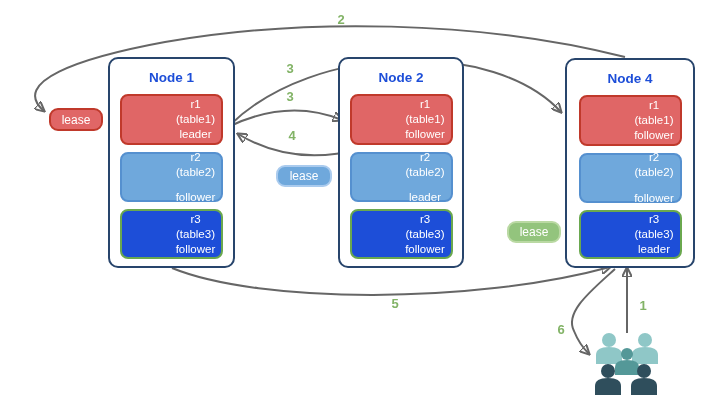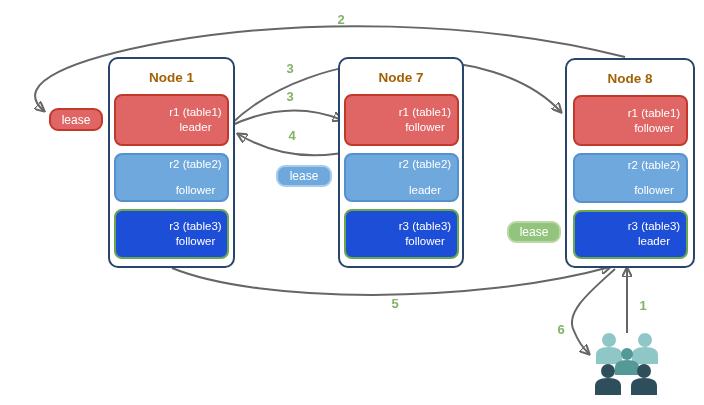--- a/index.html
+++ b/index.html
@@ -29,25 +29,25 @@
     border-radius: 10px;
     box-sizing: border-box;
     display: flex;
     flex-direction: column;
     align-items: center;
     padding-top: 11px;
   }
   .node-title {
     font-weight: bold;
     font-size: 13.5px;
-    color: #a16207;
+    color: #1d4ed8;
     margin-bottom: 9px;
   }
   .replica {
-    width: 115px;
+    width: 103px;
     height: 50px;
     border-radius: 8px;
     box-sizing: border-box;
     display: flex;
     flex-direction: column;
     justify-content: center;
     align-items: center;
     color: #ffffff;
     font-size: 11.5px;
     line-height: 1.3;
@@ -116,37 +116,37 @@
       <span>r2 (table2)</span>
       <span>follower</span>
     </div>
     <div class="replica green">
       <span>r3 (table3)</span>
       <span>follower</span>
     </div>
   </div>
 
   <div class="node" style="left:338px; top:57px; width:126px; height:211px;">
-    <div class="node-title">Node 7</div>
+    <div class="node-title">Node 2</div>
     <div class="replica red">
       <span>r1 (table1)</span>
       <span>follower</span>
     </div>
     <div class="replica blue">
       <span>r2 (table2)</span>
       <span>leader</span>
     </div>
     <div class="replica green">
       <span>r3 (table3)</span>
       <span>follower</span>
     </div>
   </div>
 
   <div class="node" style="left:565px; top:58px; width:130px; height:210px;">
-    <div class="node-title">Node 8</div>
+    <div class="node-title">Node 4</div>
     <div class="replica red">
       <span>r1 (table1)</span>
       <span>follower</span>
     </div>
     <div class="replica blue">
       <span>r2 (table2)</span>
       <span>follower</span>
     </div>
     <div class="replica green">
       <span>r3 (table3)</span>

